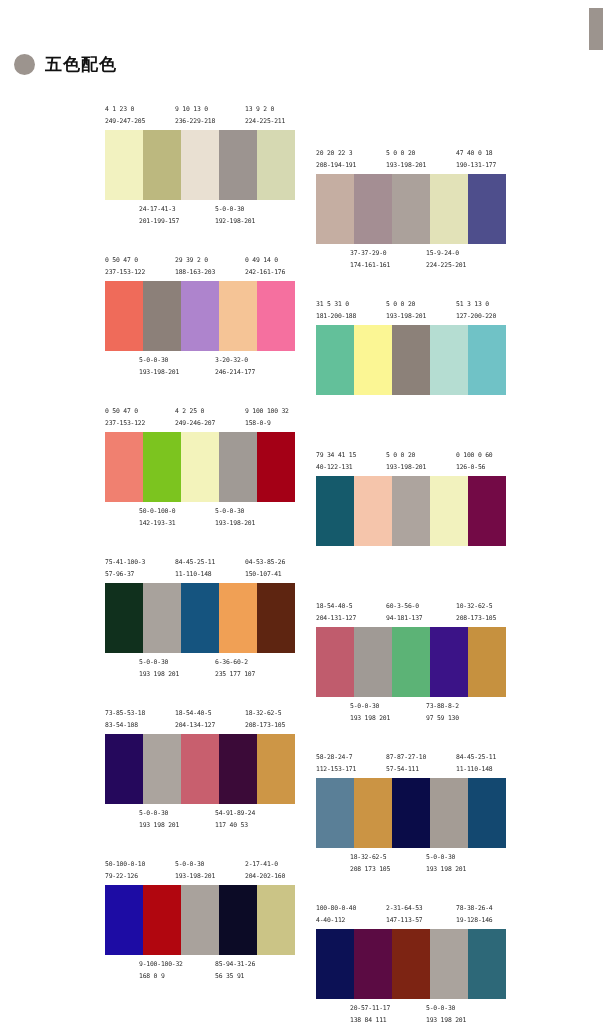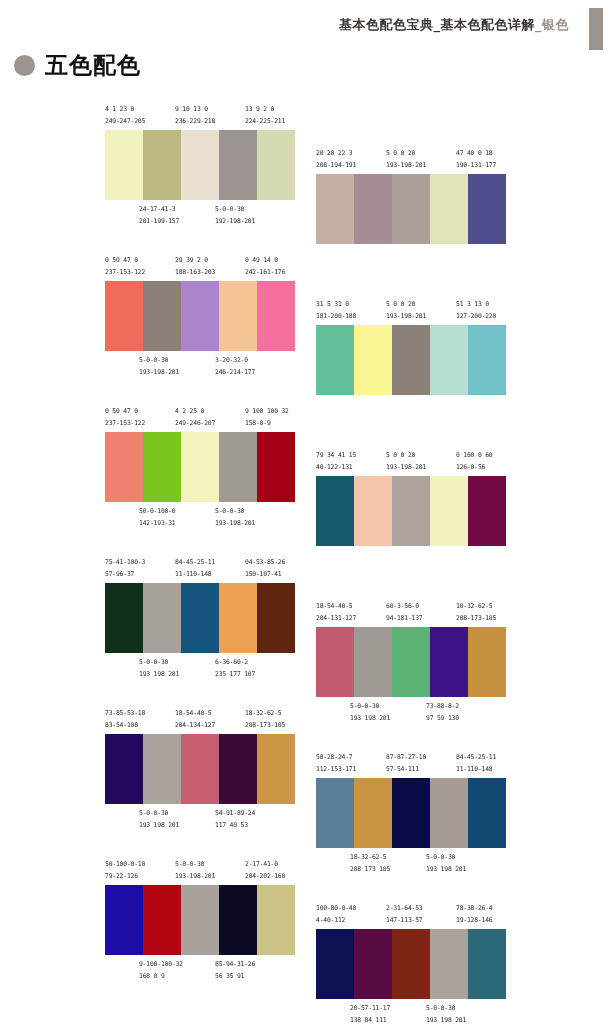--- a/index.html
+++ b/index.html
@@ -56,21 +56,21 @@
   }
   .title-bullet {
     width: 21px;
     height: 21px;
     border-radius: 50%;
     background: #9c948e;
     flex: none;
   }
   .page-title {
     font-family: "DejaVu Sans", sans-serif;
-    font-size: 23px;
+    font-size: 17px;
     font-weight: bold;
     color: #111111;
     letter-spacing: 1px;
     line-height: 1;
   }
 
   
   .grid {
     position: absolute;
     left: 0;
@@ -123,23 +123,20 @@
     margin-top: 4px;
   }
   
   .lab.b0 { left: 34px; }
   .lab.b1 { left: 110px; }
 </style>
 </head>
 <body>
 
 <div class="header">
-  <div class="header-title">
-    <span>基本色配色宝典_基本色配色详解</span><span class="dim">_</span><span class="dim">银色</span>
-  </div>
   <div class="header-tab"></div>
 </div>
 
 <div class="page-title-row">
   <span class="title-bullet"></span>
   <span class="page-title">五色配色</span>
 </div>
 
 <div class="grid" id="grid">
     <div class="prow">
@@ -191,20 +188,30 @@
             <span class="rgb">190-131-177</span>
           </div>
         </div>
         <div class="swatches">
           <div class="sw" style="background: rgb(197, 174, 162);"></div>
           <div class="sw" style="background: rgb(164, 142, 147);"></div>
           <div class="sw" style="background: rgb(171, 161, 155);"></div>
           <div class="sw" style="background: rgb(226, 226, 184);"></div>
           <div class="sw" style="background: rgb(78, 78, 140);"></div>
         </div>
+        <div class="labels bottom">
+          <div class="lab b0">
+            <span class="cmyk">37-37-29-0</span>
+            <span class="rgb">174-161-161</span>
+          </div>
+          <div class="lab b1">
+            <span class="cmyk">15-9-24-0</span>
+            <span class="rgb">224-225-201</span>
+          </div>
+        </div>
       </div>
     </div>
     <div class="prow">
       <div class="pgroup left">
         <div class="labels">
           <div class="lab t0">
             <span class="cmyk">0 50 47 0</span>
             <span class="rgb">237-153-122</span>
           </div>
           <div class="lab t1">

